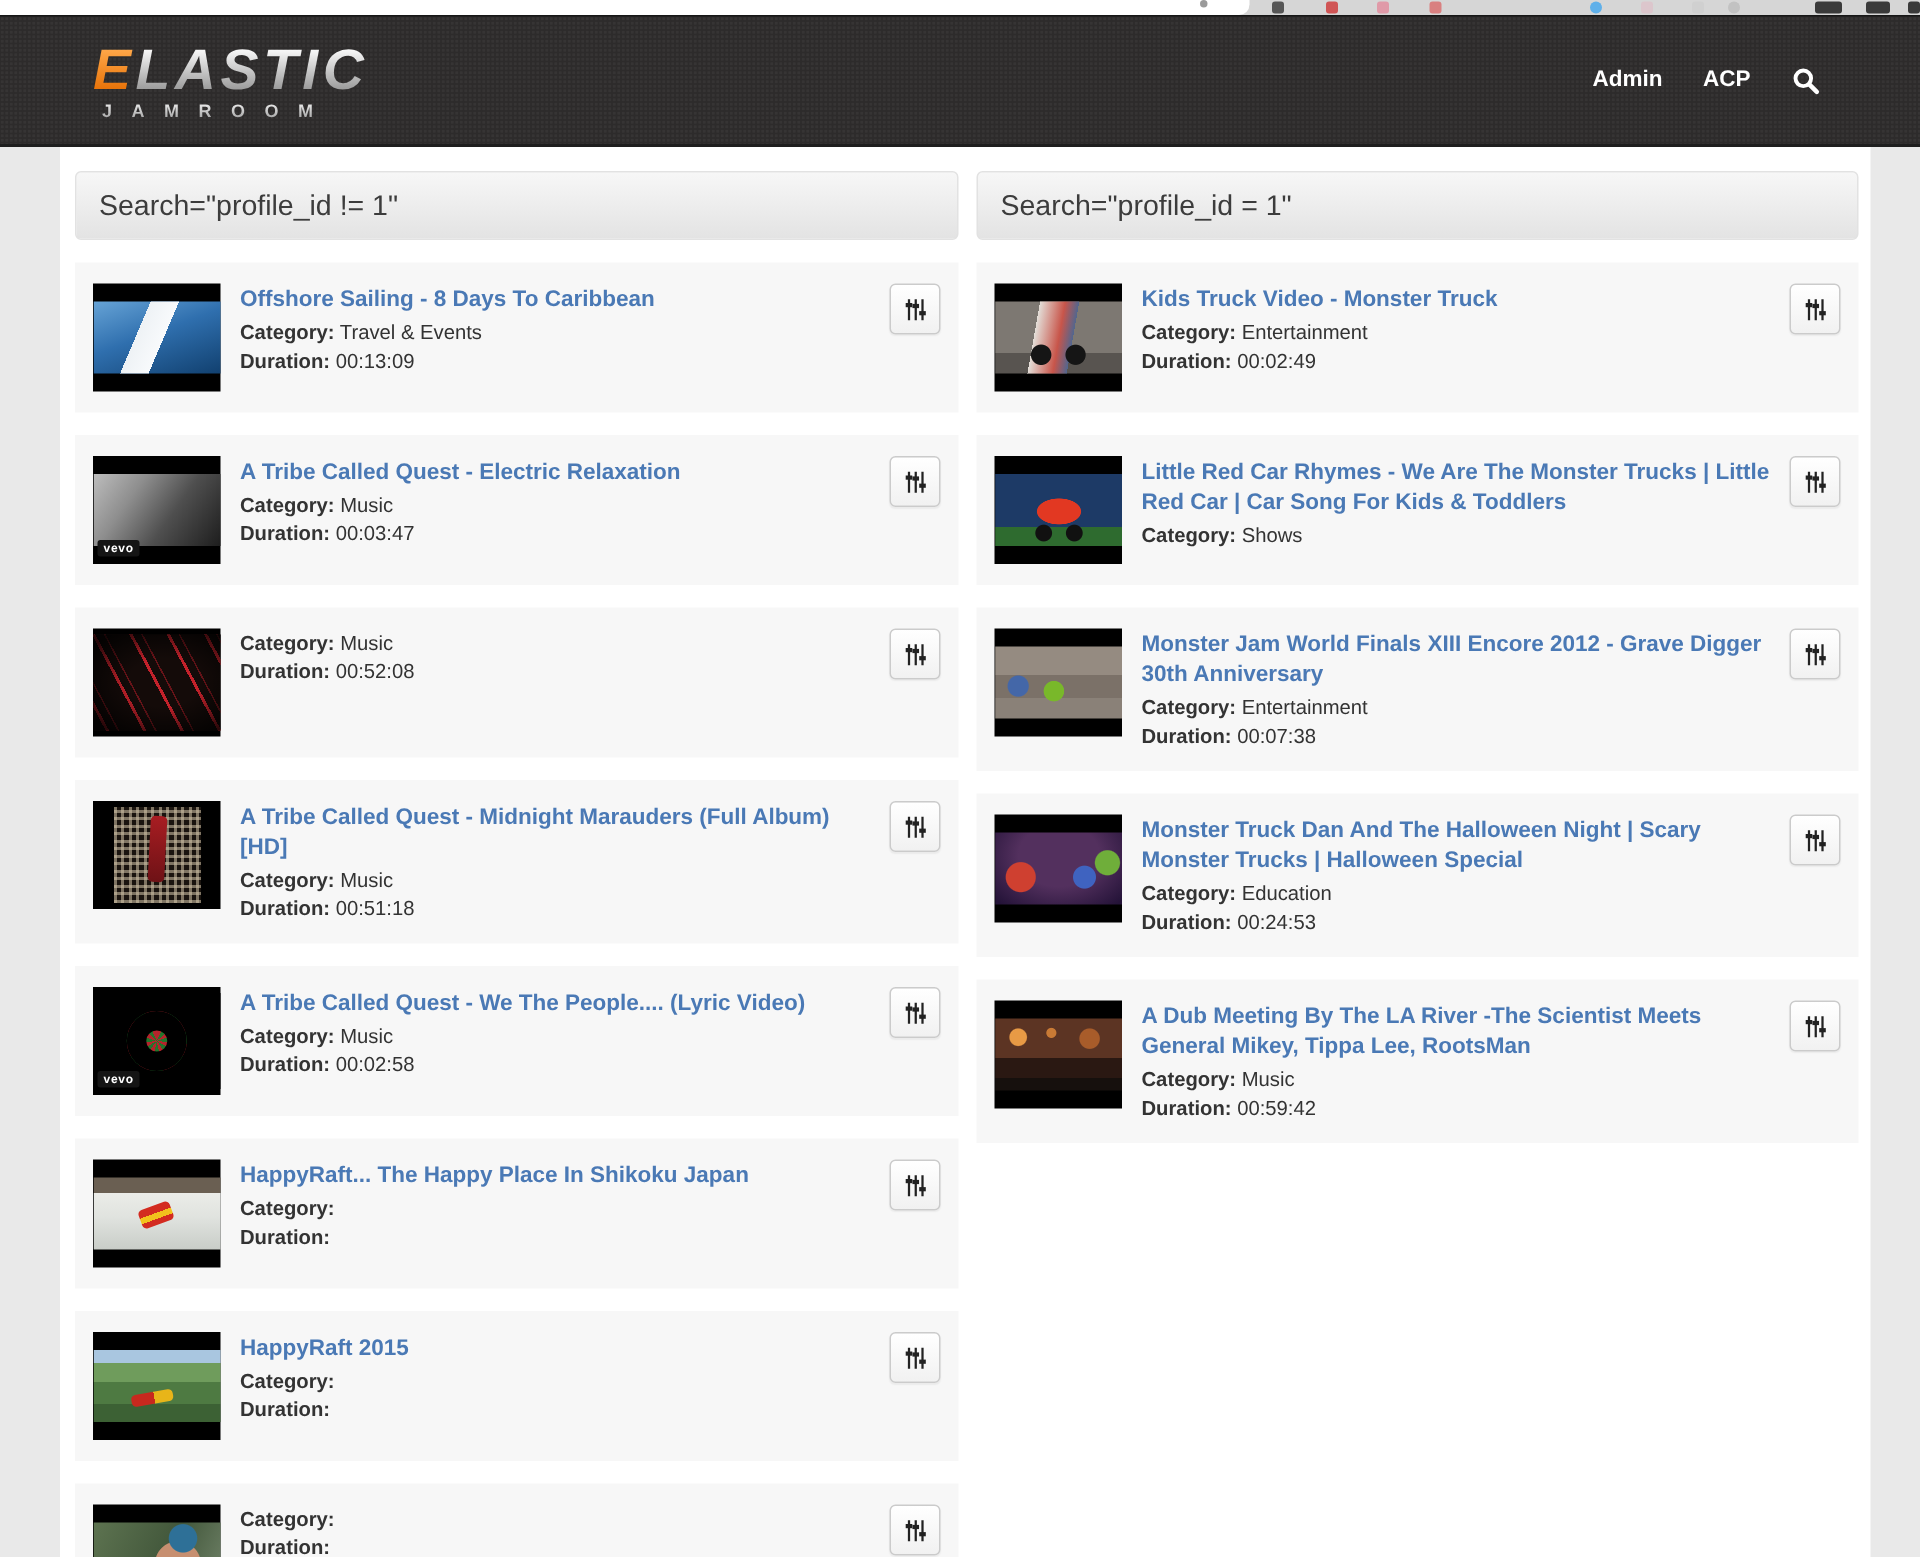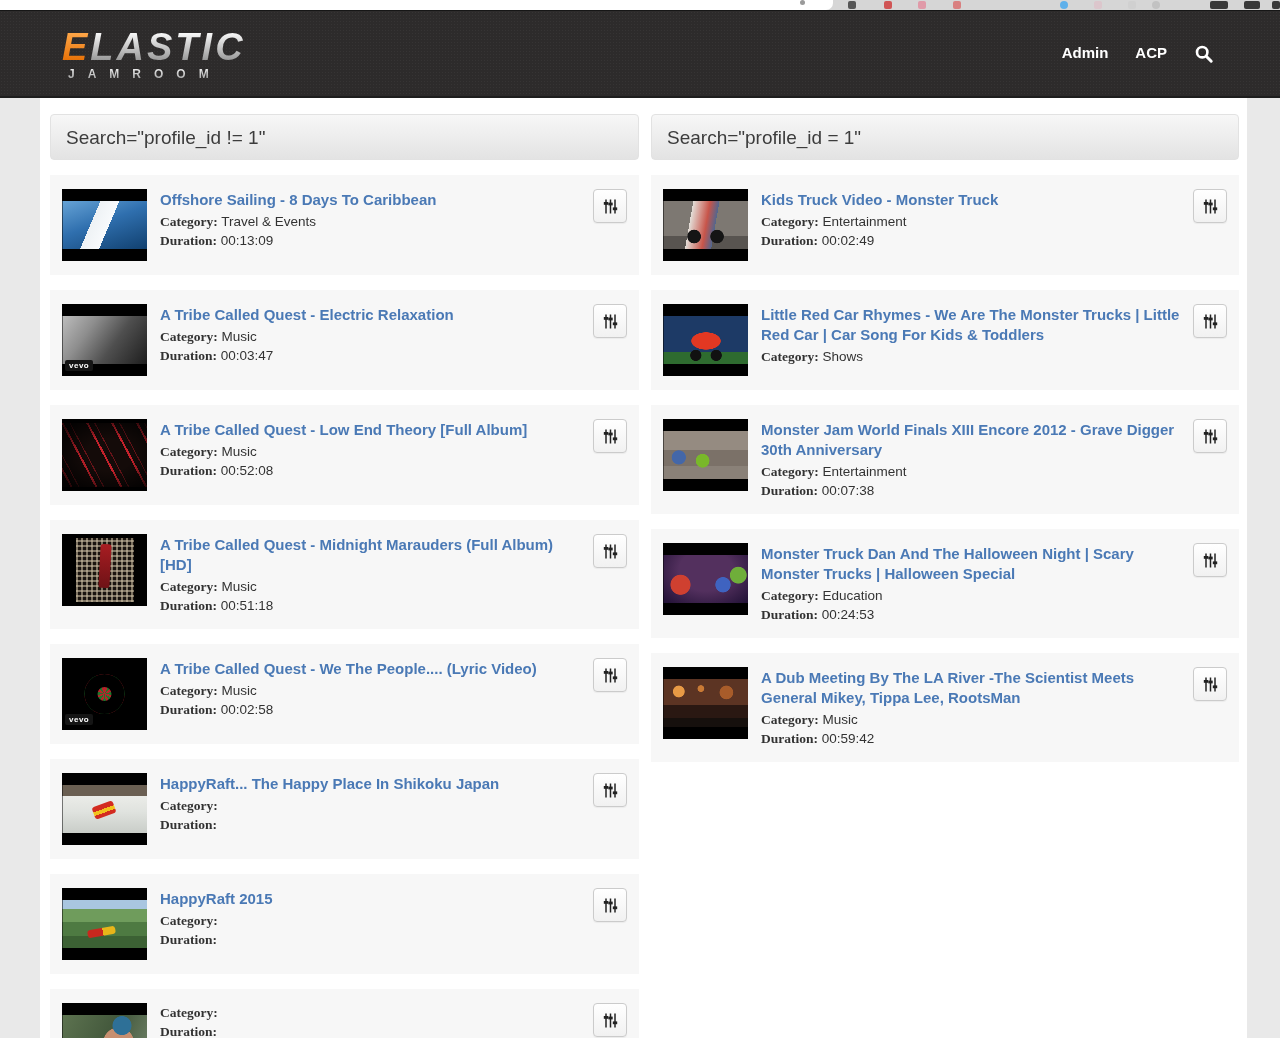--- a/index.html
+++ b/index.html
@@ -53,21 +53,21 @@
   .thumb { position:relative; width:85px; height:72px; background:#000;
     flex:none; overflow:hidden; cursor:pointer; }
   .thumb-art { position:absolute; left:50%; top:50%; transform:translate(-50%,-50%); }
   .vevo-badge { position:absolute; left:3px; bottom:5px; font-size:8px; font-weight:bold;
     color:#fff; background:#151515; padding:1px 4px; border-radius:2px; letter-spacing:.5px; }
   .meta { flex:1; min-width:0; padding-top:1px; }
   .title { display:block; color:#4a79b5; font-size:15px; font-weight:bold;
     line-height:20px; margin-bottom:3px; text-decoration:none; cursor:pointer;
     max-width:430px; }
   .info-line { font-size:13.5px; color:#333; line-height:18.5px; }
-  .info-line .lbl { font-weight:bold;font-family:Liberation Serif, serif; }
+  .info-line .lbl { font-weight:bold; }
   .filter-btn { margin-left:auto; flex:none; width:34px; height:34px;
     border:1px solid #cbcbcb; border-radius:4px;
     background:linear-gradient(#ffffff,#f1f1f1); cursor:pointer;
     display:flex; align-items:center; justify-content:center; padding:0;
     box-shadow:0 1px 1px rgba(0,0,0,.05); }
 
   
   .t-sailing { width:85px; height:48px;
     background: linear-gradient(113deg, transparent 36%, #eef2f5 36%, #f8fafc 54%, transparent 54%),
                 linear-gradient(160deg, #66a3d6 0%, #2f6fae 45%, #11406f 100%); }
@@ -238,21 +238,20 @@
       </svg>
     </button>
   </article>
 
   <article class="item">
     <div class="thumb">
       <div class="thumb-art t-lowend"></div>
 
     </div>
     <div class="meta">
-      <a class="title">A Tribe Called Quest - Low End Theory [Full Album]</a>
       <div class="info-line">
         <span class="lbl cat-lbl">Category:</span>
         <span class="val cat-val">Music</span>
       </div>
       <div class="info-line">
         <span class="lbl dur-lbl">Duration:</span>
         <span class="val dur-val">00:52:08</span>
       </div>
     </div>
     <button class="filter-btn">

